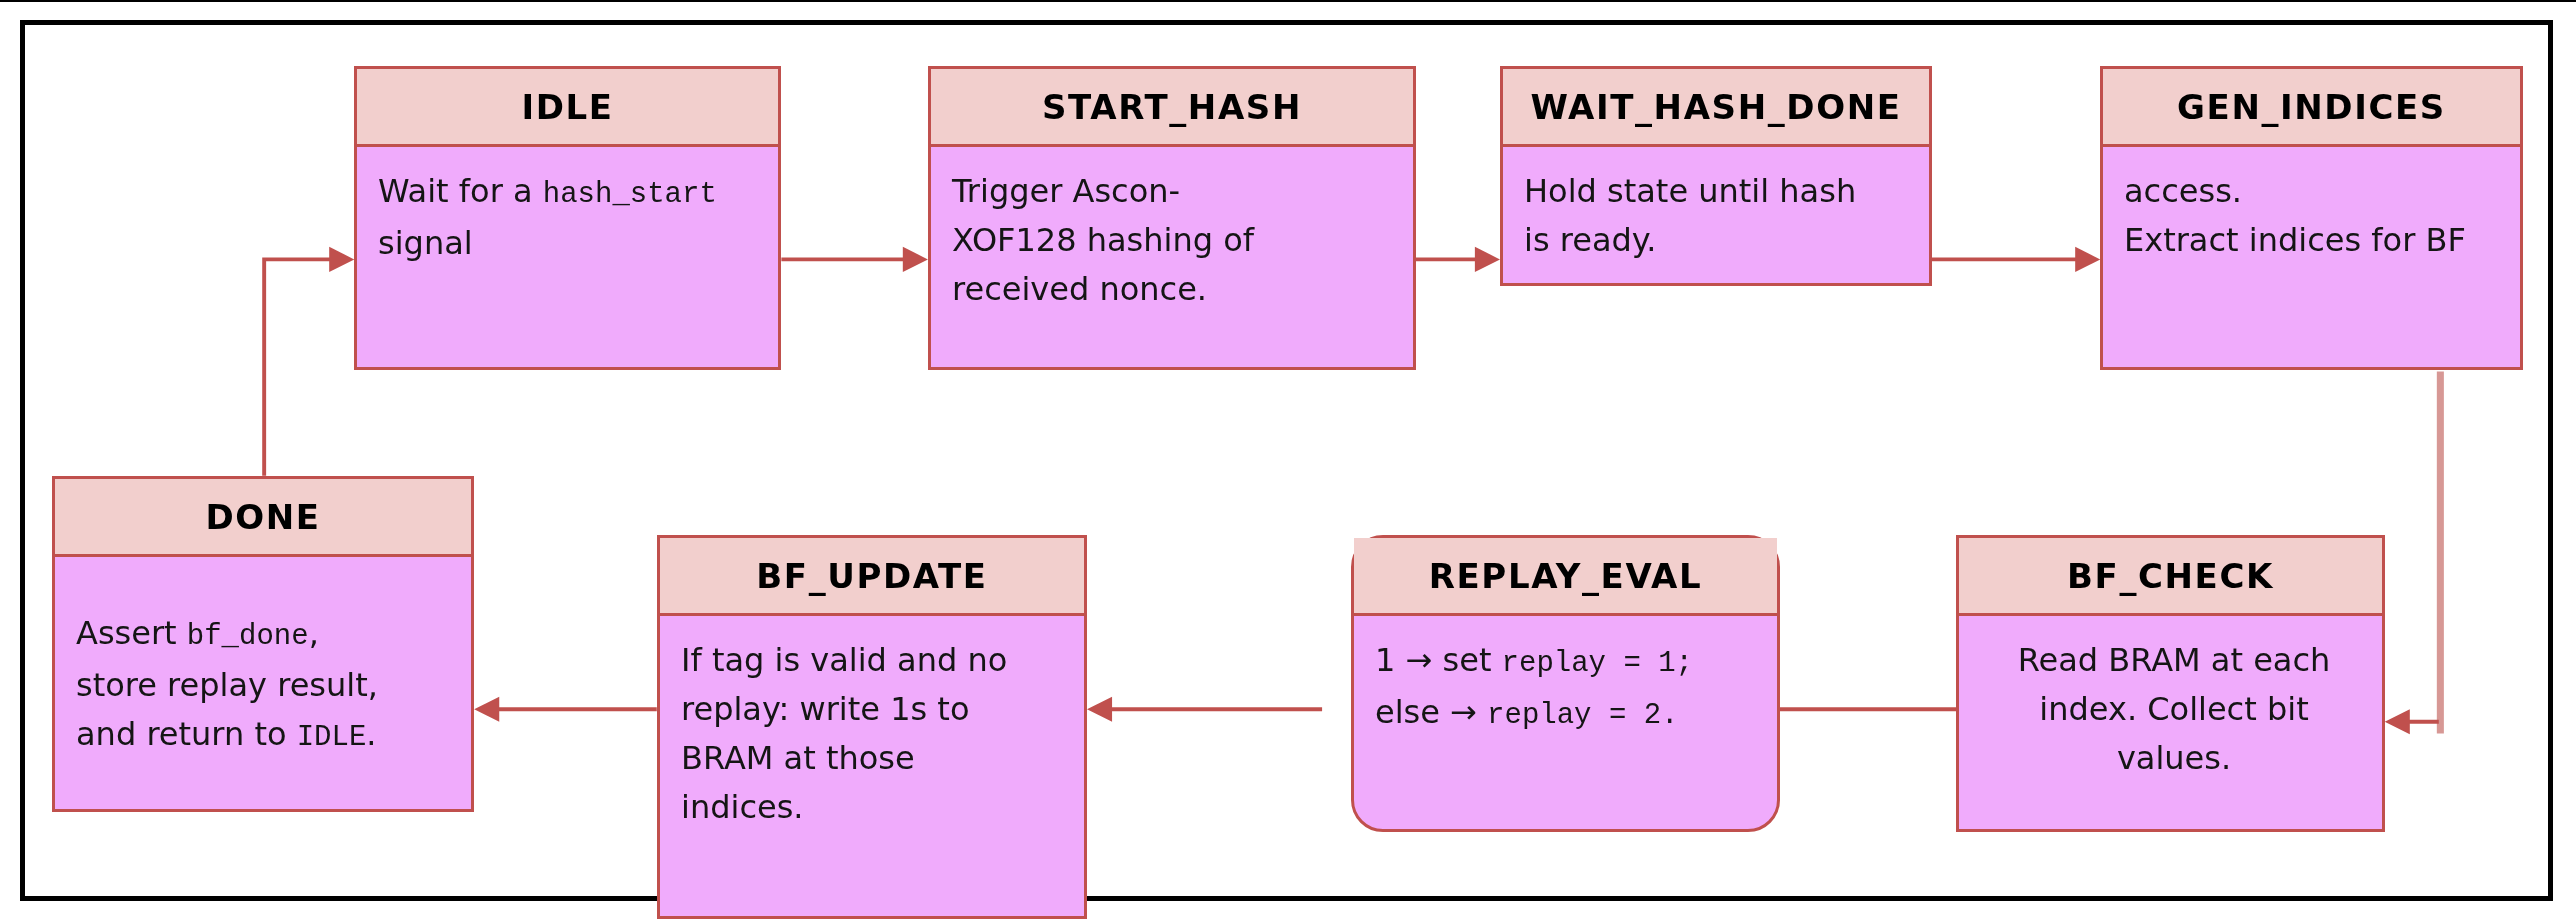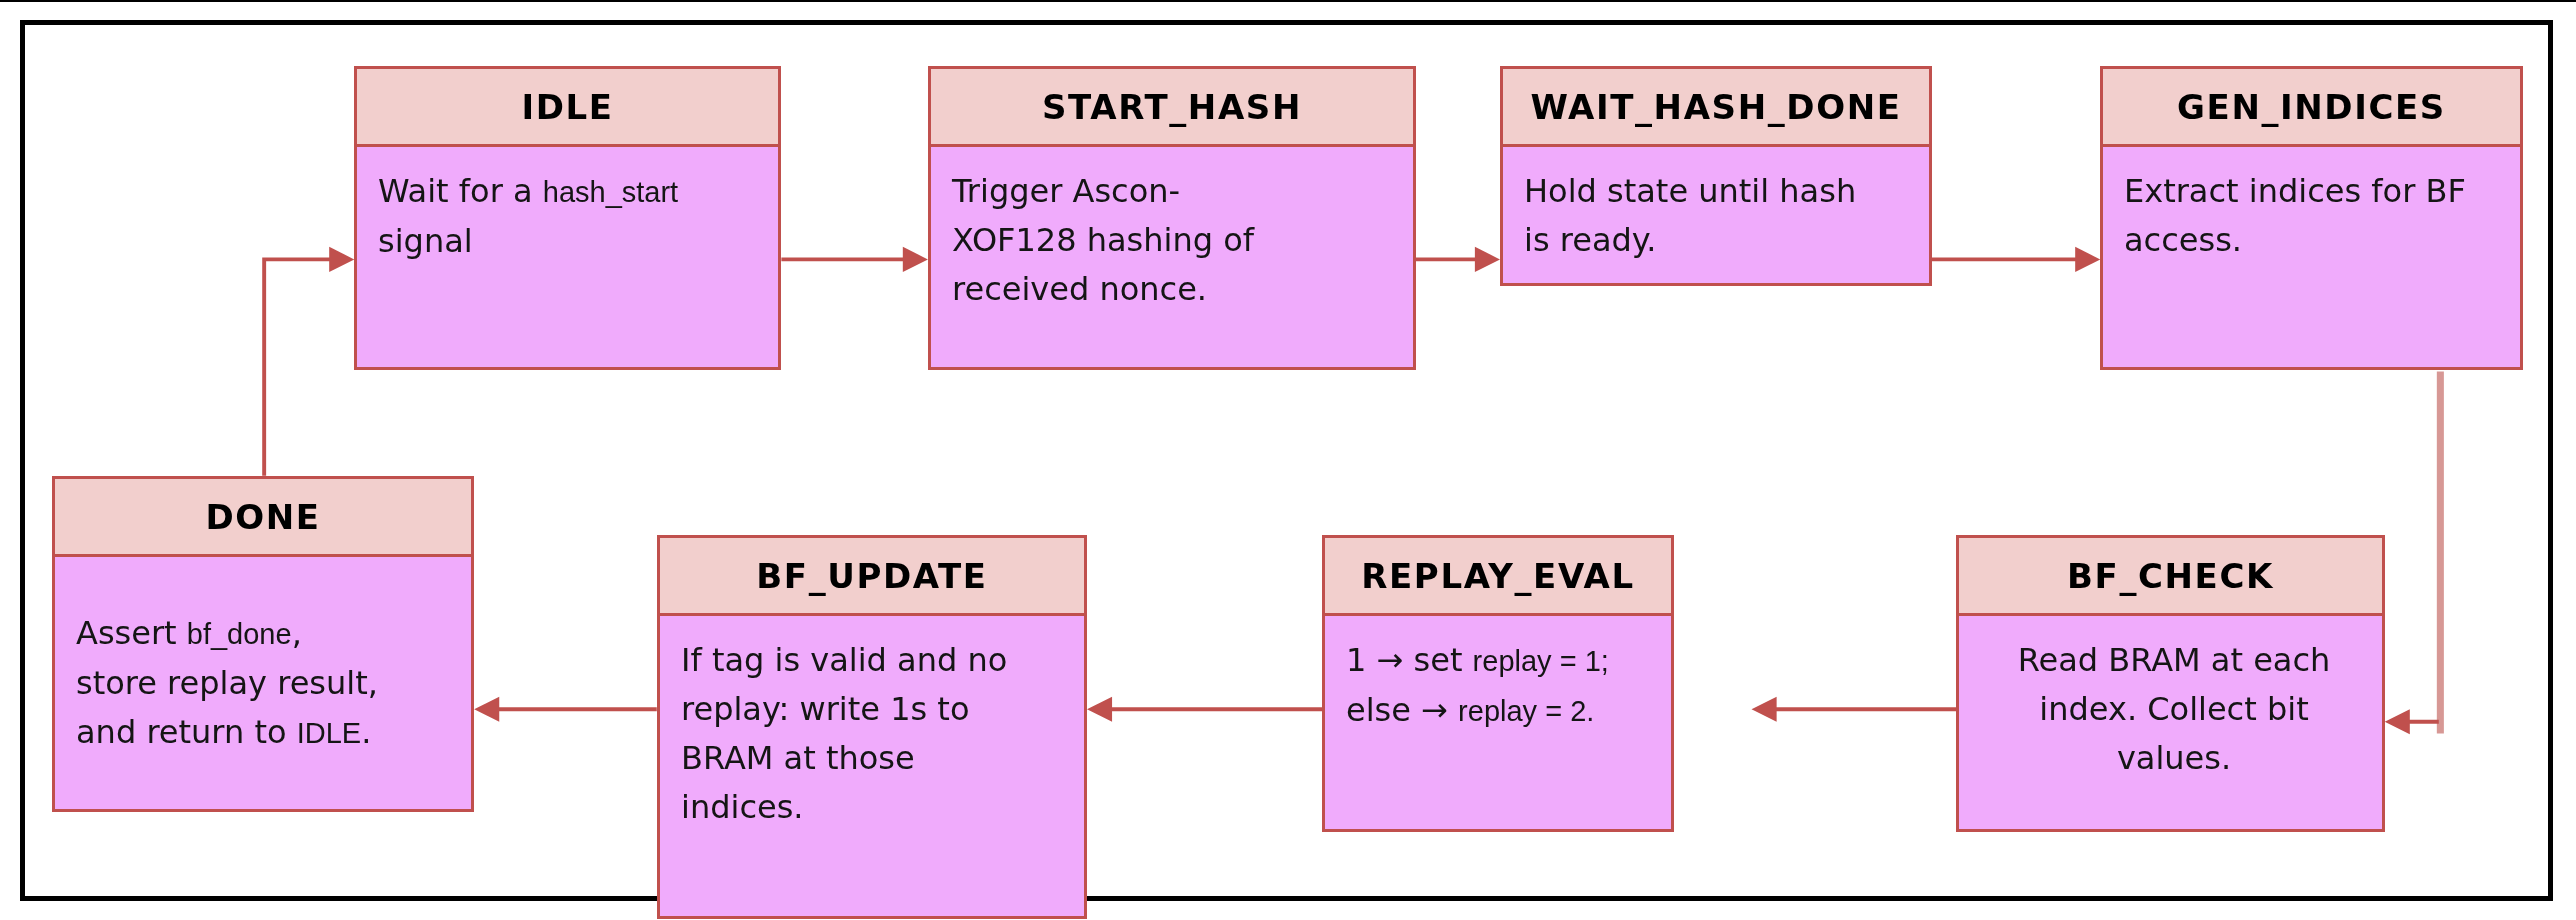--- a/index.html
+++ b/index.html
@@ -26,21 +26,21 @@
     border-bottom:3.1px solid var(--accent);box-sizing:border-box;
     display:flex;align-items:center;justify-content:center;
   }
   .state-title{
     font-weight:bold;font-size:34px;letter-spacing:1.6px;color:#000;white-space:nowrap;
   }
   .state-body{
     padding:20.4px 14px 0 21px;font-size:32px;line-height:49px;color:#151515;
   }
   .body-line{white-space:nowrap;}
-  .mono{font-family:Liberation Sans, sans-serif;font-size:29px;}
+  .mono{font-family:Liberation Mono, monospace;font-size:29px;}
   #state-done .state-body{padding-top:52px;}
 </style>
 </head>
 <body>
 
 <div class="canvas">
 
   <div class="topline"></div>
   <div class="frame"></div>
 
@@ -117,22 +117,22 @@
         <div class="body-line"><span>Hold state until hash</span></div>
         <div class="body-line"><span>is ready.</span></div>
       </div>
   </div>
 
   <div class="state" id="state-gen-indices" style="left:2100px;top:66px;width:423px;height:304px;">
     <div class="state-header">
       <span class="state-title">GEN_INDICES</span>
     </div>
     <div class="state-body">
+        <div class="body-line"><span>access.</span></div>
         <div class="body-line"><span>Extract indices for BF</span></div>
-        <div class="body-line"><span>access.</span></div>
       </div>
   </div>
 
   <div class="state" id="state-done" style="left:52px;top:476px;width:422px;height:336px;">
     <div class="state-header">
       <span class="state-title">DONE</span>
     </div>
     <div class="state-body">
         <div class="body-line"><span>Assert </span><span class="mono">bf_done</span><span>,</span></div>
         <div class="body-line"><span>store replay result,</span></div>
@@ -145,21 +145,21 @@
       <span class="state-title">BF_UPDATE</span>
     </div>
     <div class="state-body">
         <div class="body-line"><span>If tag is valid and no</span></div>
         <div class="body-line"><span>replay: write 1s to</span></div>
         <div class="body-line"><span>BRAM at those</span></div>
         <div class="body-line"><span>indices.</span></div>
       </div>
   </div>
 
-  <div class="state" id="state-replay-eval" style="left:1322px;top:535px;width:352px;height:297px;">
+  <div class="state" id="state-replay-eval" style="left:1351px;top:535px;width:429px;height:297px;border-radius:32px;">
     <div class="state-header">
       <span class="state-title">REPLAY_EVAL</span>
     </div>
     <div class="state-body">
         <div class="body-line"><span>1 → set </span><span class="mono">replay = 1;</span></div>
         <div class="body-line"><span>else → </span><span class="mono">replay = 2.</span></div>
       </div>
   </div>
 
   <div class="state" id="state-bf-check" style="left:1956px;top:535px;width:429px;height:297px;text-align:center;">

